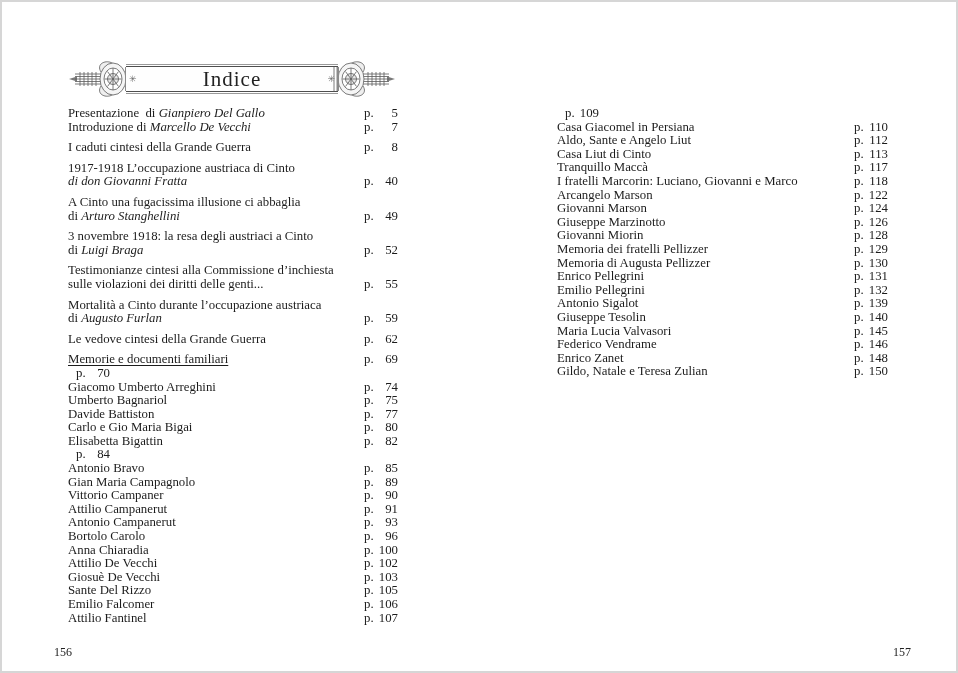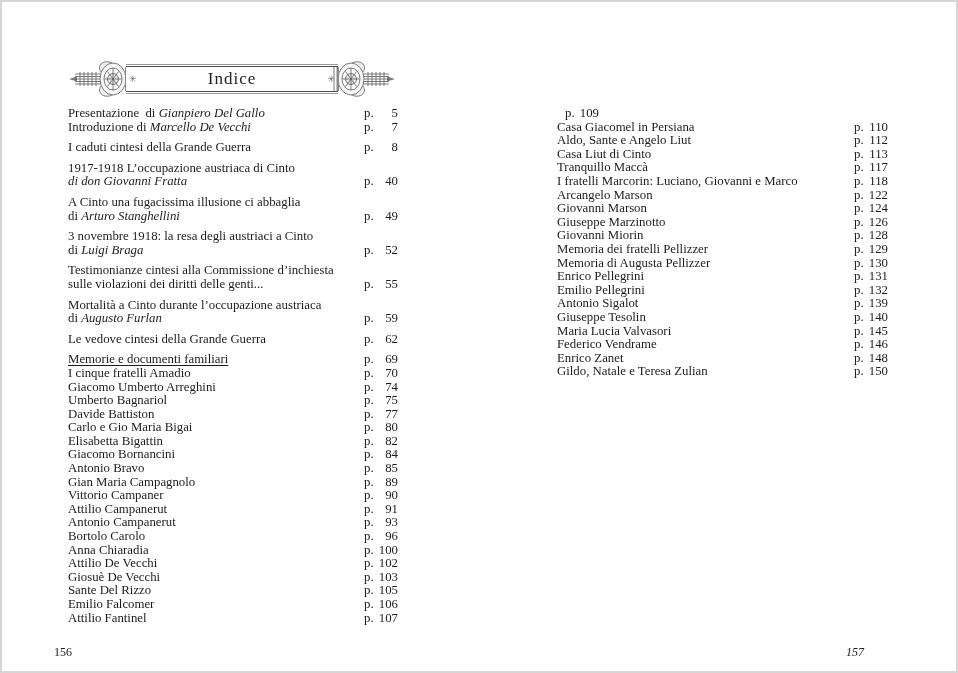--- a/index.html
+++ b/index.html
@@ -19,21 +19,21 @@
     box-sizing:border-box; background:#fefefe;
     border-top:1px solid #9a9a9a; border-bottom:1px solid #9a9a9a;
   }
   .band::before {
     content:""; position:absolute; left:0; right:0; top:1px; bottom:1px;
     border-top:1px solid #4e4e4e; border-bottom:1px solid #4e4e4e;
   }
   .band-title {
     position:absolute; left:0; right:0; top:0; bottom:0;
     display:flex; align-items:center; justify-content:center;
-    font-size:17px; letter-spacing:1px; color:#222;
+    font-size:21px; letter-spacing:1px; color:#222;
   }
   .sparkle {
     position:absolute; top:50%; transform:translateY(-50%);
     font-size:9px; color:#6b6b6b; line-height:1;
   }
   .sparkle.l { left:3px; } .sparkle.r { right:3px; }
   
   .col { position:absolute; top:105px; font-size:12.8px; line-height:13.6px; }
   .col.left  { left:66px;  width:330px; }
   .col.right { left:555px; width:331px; }
@@ -47,21 +47,21 @@
     display:flex; justify-content:space-between; align-items:baseline;
   }
   .pageref .num { text-align:right; }
   .entry.emphasis .title {
     font-weight:normal; text-decoration:underline;
     text-underline-offset:2px; text-decoration-thickness:1px;
   }
   
   .folio { position:absolute; top:643px; font-size:12px; color:#222; }
   .folio.left { left:52px; }
-  .folio.right { left:844px;font-style:italic; }
+  .folio.right { left:891px; }
 </style>
 </head>
 <body>
 
 <div class="sheet">
 
   <div class="banner">
     <svg class="orn left" viewBox="0 0 64 40" aria-hidden="true">
       <g fill="none" stroke="#5a5a5a" stroke-width="0.8">
         <path d="M1 20 L9 17.5 L9 22.5 Z" fill="#7a7a7a" stroke="none"></path>
@@ -216,21 +216,20 @@
         <div class="line">
           <span class="title"><span>Memorie e documenti familiari</span></span>
           <span class="pageref">
             <span class="pp">p.</span>
             <span class="num">69</span>
           </span>
         </div>
       </div>
       <div class="entry">
         <div class="line">
-          <span class="title"><span>I cinque fratelli Amadio</span></span>
           <span class="pageref">
             <span class="pp">p.</span>
             <span class="num">70</span>
           </span>
         </div>
       </div>
       <div class="entry">
         <div class="line">
           <span class="title"><span>Giacomo Umberto Arreghini</span></span>
           <span class="pageref">
@@ -270,21 +269,20 @@
         <div class="line">
           <span class="title"><span>Elisabetta Bigattin</span></span>
           <span class="pageref">
             <span class="pp">p.</span>
             <span class="num">82</span>
           </span>
         </div>
       </div>
       <div class="entry">
         <div class="line">
-          <span class="title"><span>Giacomo Bornancini</span></span>
           <span class="pageref">
             <span class="pp">p.</span>
             <span class="num">84</span>
           </span>
         </div>
       </div>
       <div class="entry">
         <div class="line">
           <span class="title"><span>Antonio Bravo</span></span>
           <span class="pageref">

